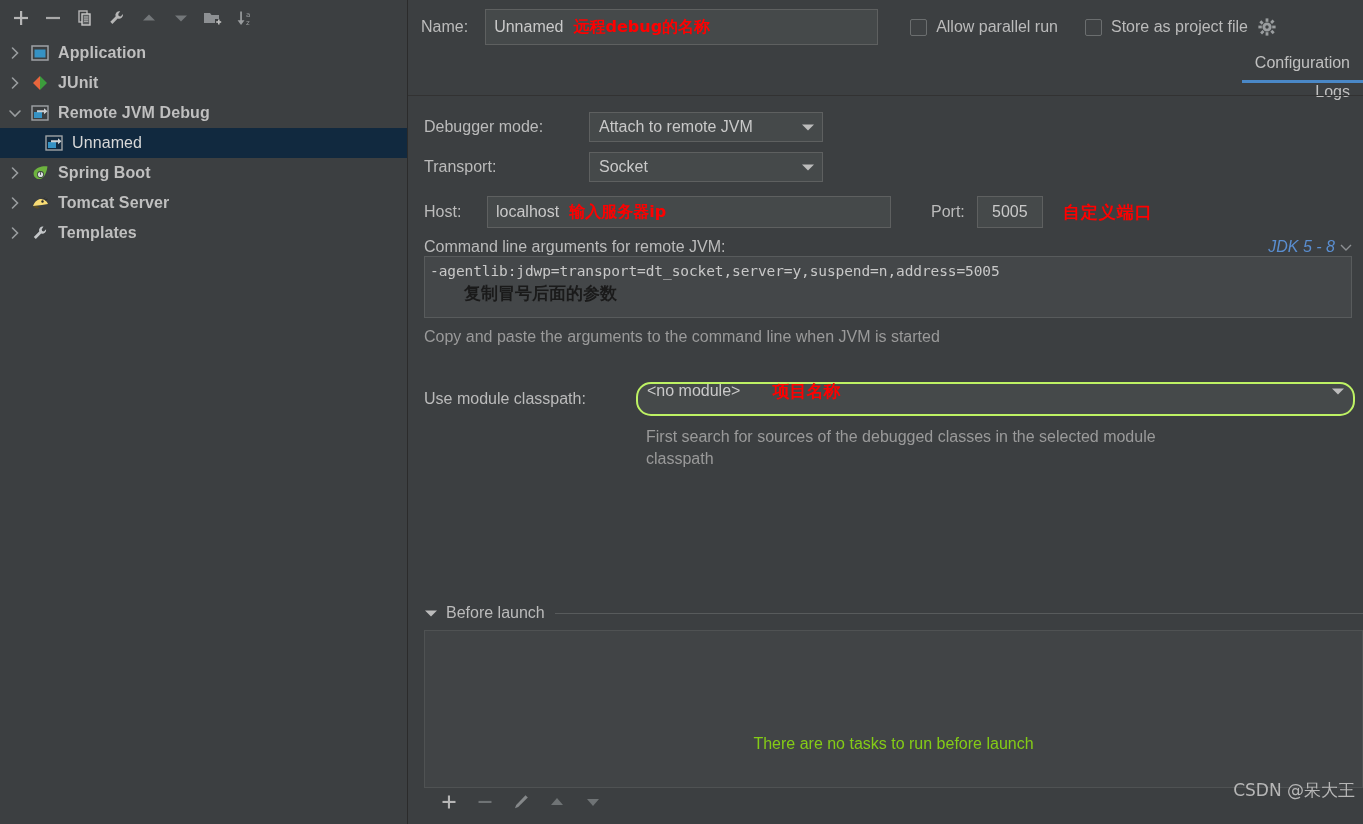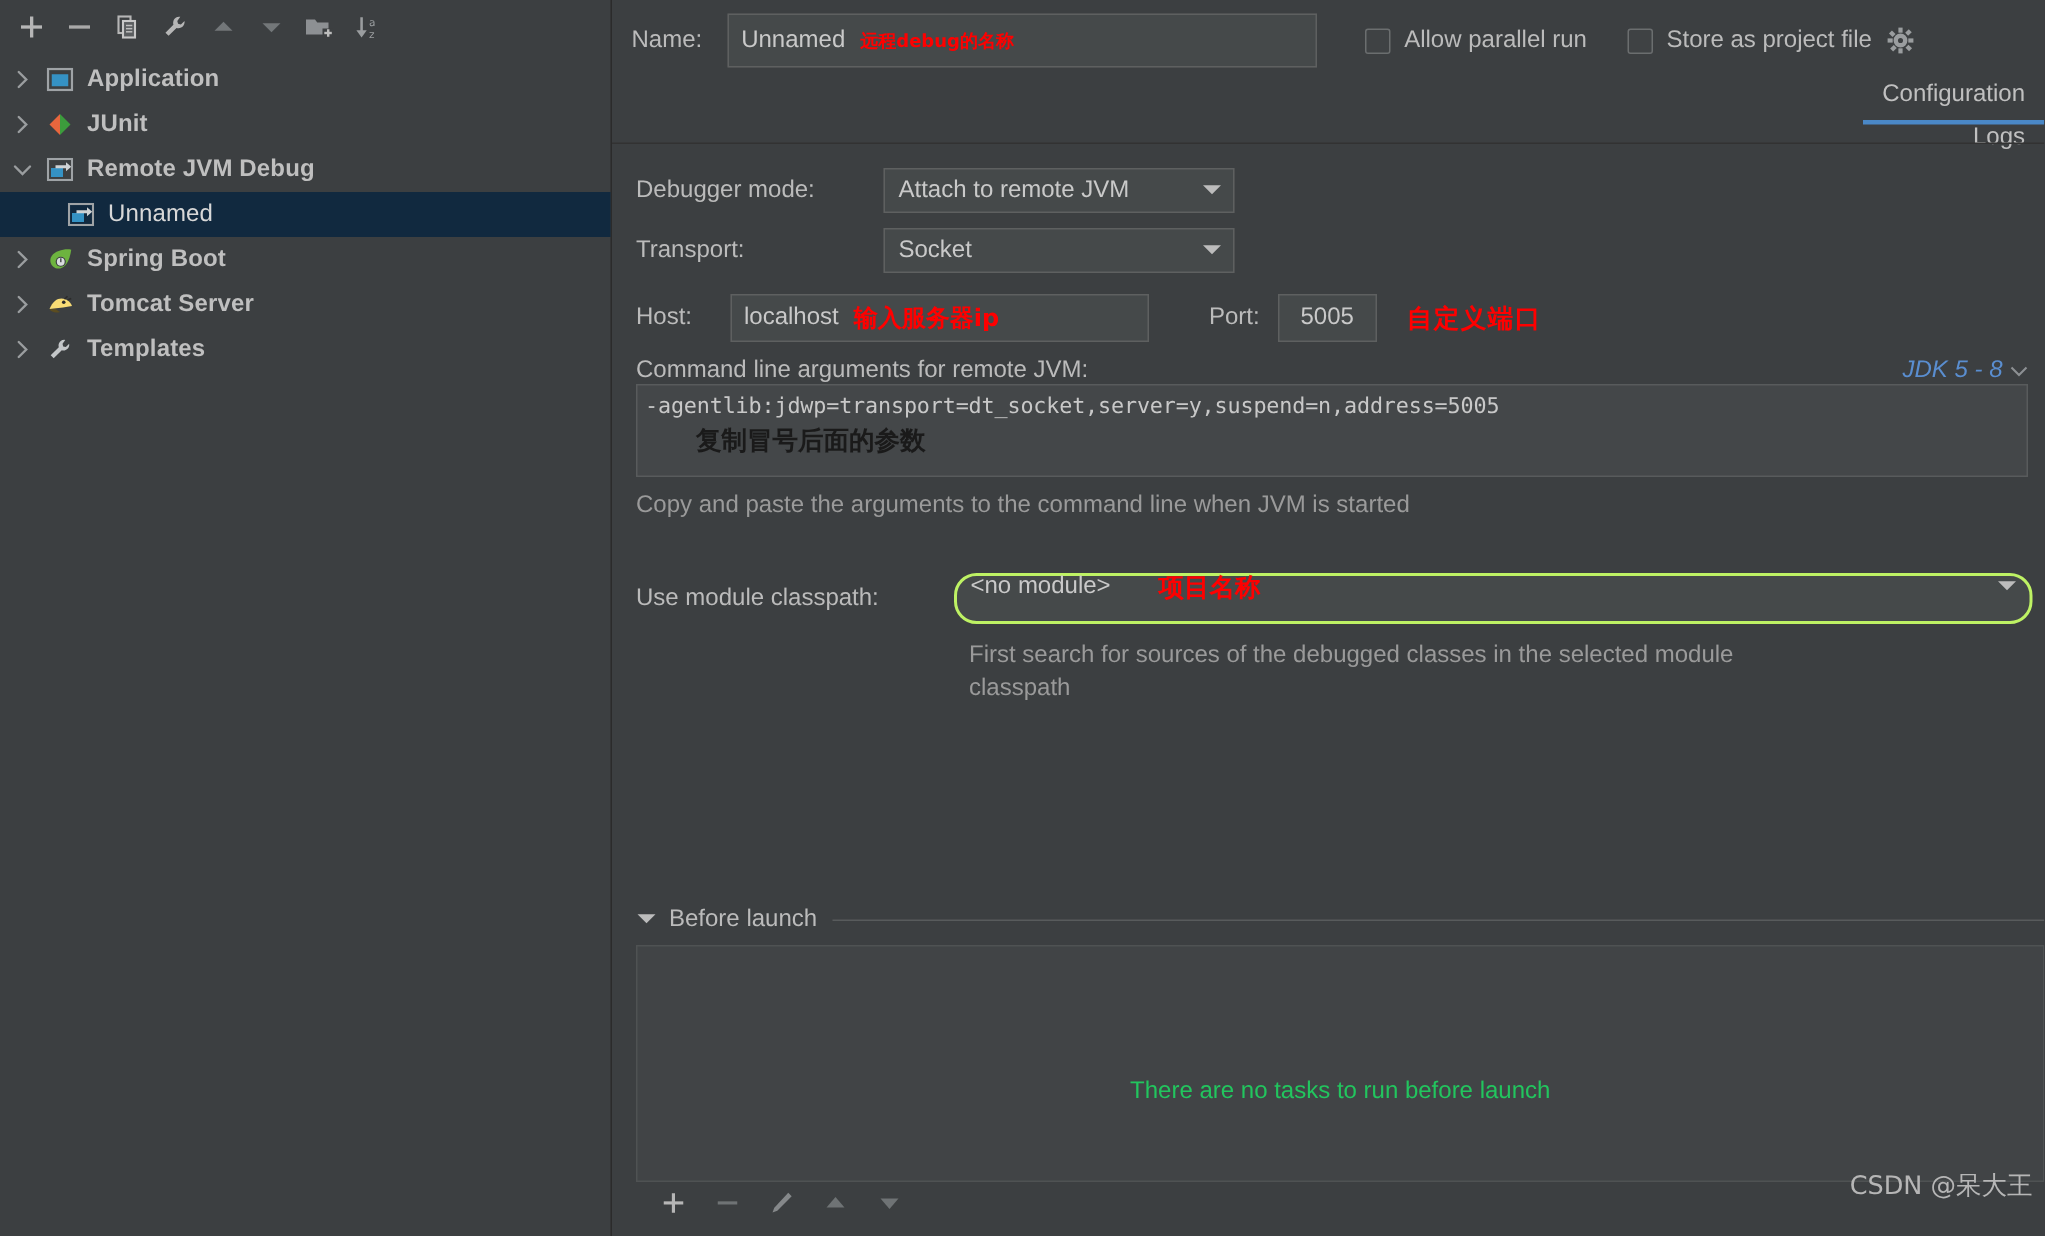--- a/index.html
+++ b/index.html
@@ -88,21 +88,21 @@
     padding-left: 8px;
     cursor: text;
   }
   .name-value { font-size: 16px; color: #c9c9c9; }
   .ann {
     color: #ff0000;
     font-family: "DejaVu Sans", "Liberation Sans", sans-serif;
     font-weight: bold;
     white-space: nowrap;
   }
-  .name-ann { font-size: 12px; margin-left: 10px; }
+  .name-ann { font-size: 16px; margin-left: 10px; }
 
   .chk-group { display:flex; align-items:center; margin-left: 32px; }
   .chk {
     display:flex; align-items:center; cursor: pointer; margin-right: 27px;
   }
   .chk-box {
     width: 17px; height: 17px;
     border: 1px solid #6b6e6f;
     border-radius: 2px;
     background: #3f4244;
@@ -246,22 +246,22 @@
   .bl-line { flex: 1 1 auto; height: 1px; background: #585b5c; }
   .bl-panel {
     margin-top: 8px;
     height: 158px;
     border: 1px solid #4f5253;
     background: #414446;
     position: relative;
     box-sizing: border-box;
   }
   .bl-empty {
-    position:absolute; left:0; right:0; top: 88px;
-    text-align:center; font-size: 16px; color: #22c55e;
+    position:absolute; left:0; right:0; top: 104px;
+    text-align:center; font-size: 16px; color: #84cc16;
   }
   .bl-toolbar {
     display: flex; align-items: center;
     height: 28px;
     gap: 14px;
     padding-left: 14px;
   }
   .bl-tb-btn { width: 22px; height: 22px; display:flex; align-items:center; justify-content:center; cursor:pointer;}
 
   .watermark {
@@ -499,21 +499,21 @@
           <span class="caret">
             <svg width="14" height="10" viewBox="0 0 14 10">
                 <path d="M1 2.5 L13 2.5 L7 8.5 Z" fill="#bcbcbc"></path>
               </svg>
           </span>
         </div>
       </div>
 
       <div class="row" style="margin-top:14px">
         <span class="lbl" style="width:63px">Host:</span>
-        <div class="textfield" style="width:279px">
+        <div class="textfield" style="width:404px">
           <span class="val">localhost</span>
           <span class="ann" style="font-size:16px;margin-left:10px">输入服务器ip</span>
         </div>
         <span class="lbl" style="margin-left:40px">Port:</span>
         <div class="textfield" style="width:66px;margin-left:12px;justify-content:center">
           <span class="val">5005</span>
         </div>
         <span class="ann" style="font-size:17px;margin-left:20px;letter-spacing:1px">自定义端口</span>
       </div>
 

